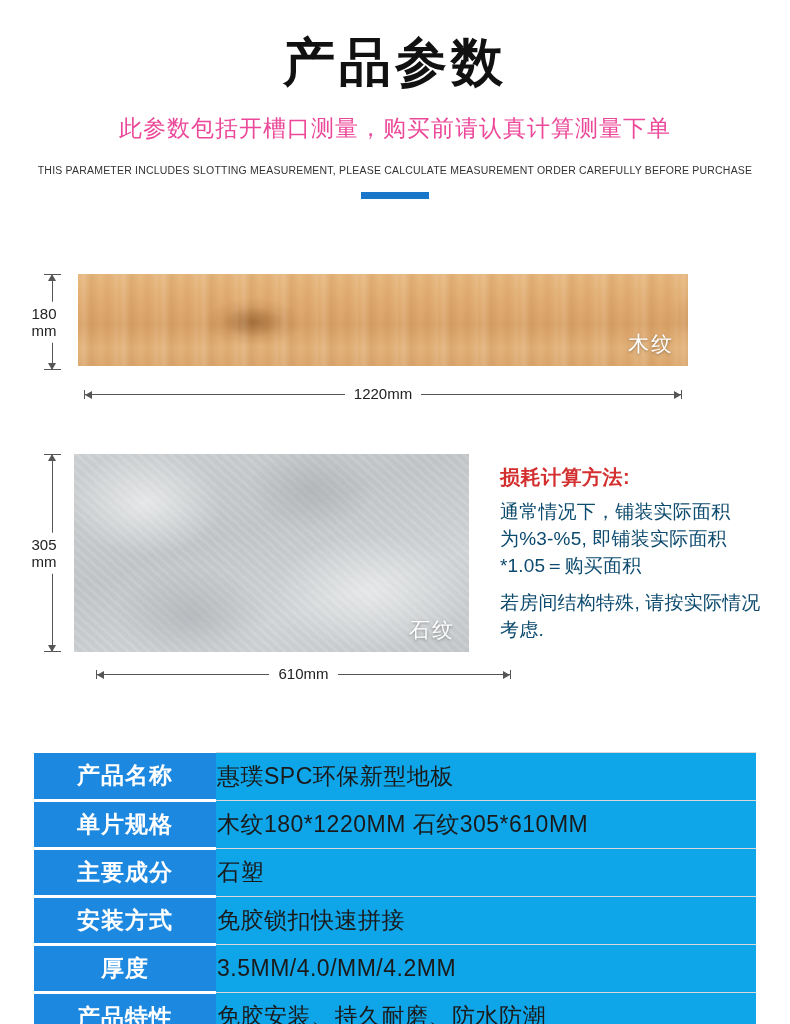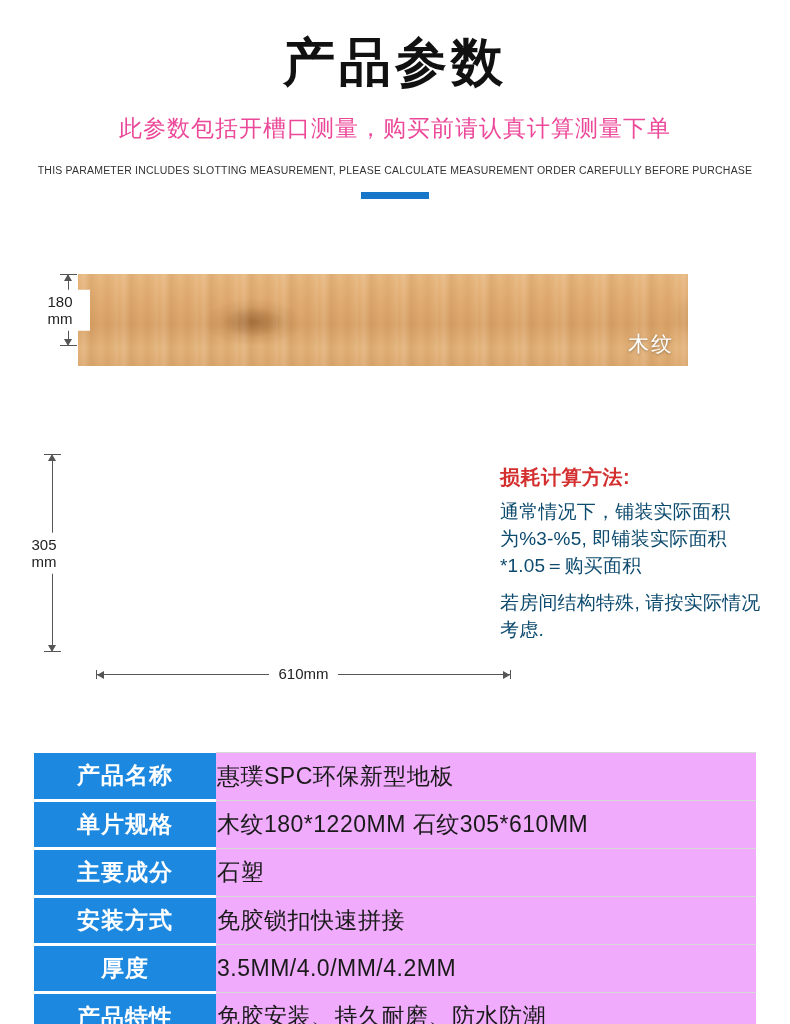--- a/index.html
+++ b/index.html
@@ -143,21 +143,21 @@
     font-size: 23px;
     font-weight: 700;
     text-align: center;
     letter-spacing: 1px;
     border-bottom: 3px solid #ffffff;
   }
   .spec-table tr:last-child td.k { border-bottom: none; }
   .spec-table td.v {
     font-size: 23px;
     color: #1a1a1a;
-    background: #f0abfc;
+    background: #0ea5e9;
     border-bottom: 1px solid #d8d8d8;
     letter-spacing: .5px;
   }
   .spec-table tr:first-child td.v { border-top: 1px solid #d8d8d8; }
 </style>
 </head>
 <body>
 
 <div class="page">
 
@@ -165,33 +165,49 @@
   <div class="subtitle">此参数包括开槽口测量，购买前请认真计算测量下单</div>
   <div class="subtitle-en">THIS PARAMETER INCLUDES SLOTTING MEASUREMENT, PLEASE CALCULATE MEASUREMENT ORDER CAREFULLY BEFORE PURCHASE</div>
   <div class="accent-bar"></div>
 
   <div class="sample-block" style="left:78px; top:240px;">
     <div class="swatch wood" style="width:610px; height:92px;">
       <span class="tag">木纹</span>
     </div>
   </div>
 
-  <div class="dim-v" style="left:36px; top:240px; height:72px;margin-left:16px;">
+  <div class="dim-v" style="left:36px; top:240px; height:96px;">
     <div class="cap-t"></div>
     <div class="cap-b"></div>
     <div class="vline"></div>
     <div class="arrow-t"></div>
     <div class="arrow-b"></div>
     <div class="vlabel">
       <span>180</span><br>
       <span>mm</span>
     </div>
   </div>
 
-
+  <div class="dim-h" style="left:84px; top:352px; width:598px;">
+    <div class="cap-l"></div>
+    <div class="line">
+        <span class="arrow-l"></span>
+      </div>
+    <div class="label">1220mm</div>
+    <div class="line">
+        <span class="arrow-r"></span>
+      </div>
+    <div class="cap-r"></div>
+  </div>
+
+  <div class="sample-block" style="left:74px; top:420px;">
+    <div class="swatch stone" style="width:395px; height:198px;">
+      <span class="tag">石纹</span>
+    </div>
+  </div>
 
   <div class="dim-v" style="left:36px; top:420px; height:198px;">
     <div class="cap-t"></div>
     <div class="cap-b"></div>
     <div class="vline"></div>
     <div class="arrow-t"></div>
     <div class="arrow-b"></div>
     <div class="vlabel">
       <span>305</span><br>
       <span>mm</span>

